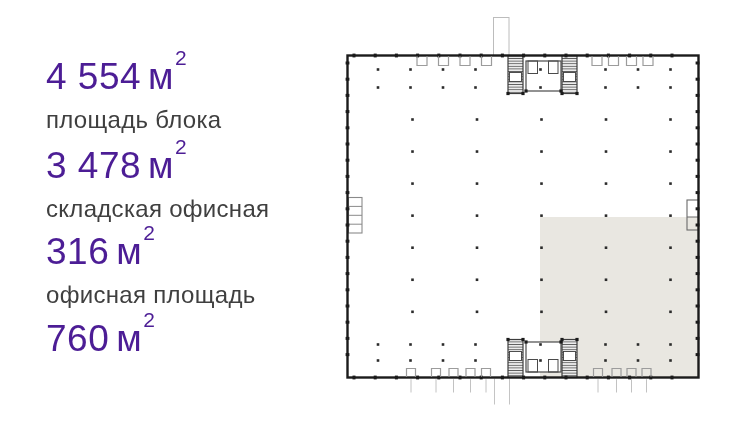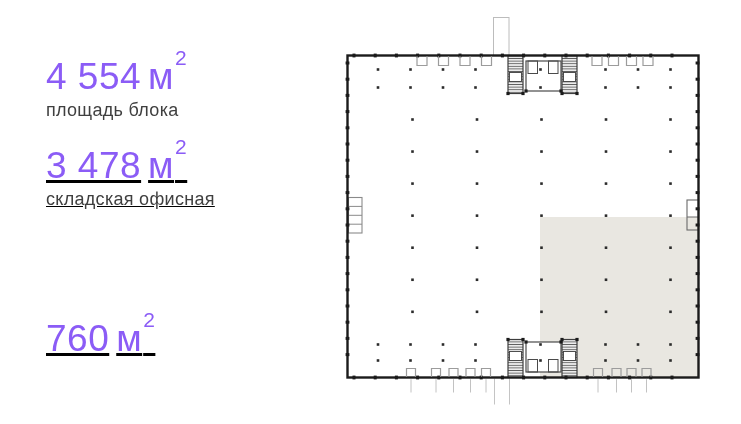--- a/index.html
+++ b/index.html
@@ -1,39 +1,43 @@
 <!DOCTYPE html>
 <html><head>
 <meta charset="utf-8">
 <style>
   html,body{margin:0;padding:0;background:#fff;}
   body{width:741px;height:424px;overflow:hidden;font-family:"Liberation Sans",sans-serif;}
   .canvas{position:relative;width:741px;height:424px;background:#fff;}
   .stats{position:absolute;left:0;top:0;width:330px;height:424px;}
   .stat{position:absolute;left:46px;white-space:nowrap;}
-  .stat.s1{top:58px;} .stat.s2{top:147px;text-decoration:underline;} .stat.s3{top:233px;} .stat.s4{top:320px;text-decoration:underline;}
-  .num{font-size:37px;line-height:38px;letter-spacing:.5px;color:#8b5cf6;font-weight:400;}
+  .stat.s1{top:58px;} .stat.s2{top:147px;} .stat.s3{top:233px;} .stat.s4{top:320px;}
+  .num{font-size:37px;line-height:38px;letter-spacing:.5px;color:#4c1d95;font-weight:400;}
   .num .u{margin-left:7px;}
   .num sup{font-size:21px;line-height:0;position:relative;top:-11px;left:1px;}
-  .lbl{margin-top:2px;font-size:18px;line-height:24px;letter-spacing:.3px;color:#3f3f3f;}
+  .lbl{margin-top:12px;font-size:24px;line-height:24px;letter-spacing:.3px;color:#3f3f3f;}
   svg.plan{position:absolute;left:0;top:0;width:741px;height:424px;}
 </style>
 </head>
 <body>
 
 <div class="canvas">
 
   <div class="stats">
     <div class="stat s1">
       <div class="num"><span class="v">4 554</span><span class="u">м</span><sup>2</sup></div>
       <div class="lbl">площадь блока</div>
     </div>
     <div class="stat s2">
       <div class="num"><span class="v">3 478</span><span class="u">м</span><sup>2</sup></div>
       <div class="lbl">складская офисная</div>
+    </div>
+    <div class="stat s3">
+      <div class="num"><span class="v">316</span><span class="u">м</span><sup>2</sup></div>
+      <div class="lbl">офисная площадь</div>
     </div>
     <div class="stat s4">
       <div class="num"><span class="v">760</span><span class="u">м</span><sup>2</sup></div>
     </div>
   </div>
 
   <svg class="plan" viewBox="0 0 741 424">
     <defs>
       <pattern id="hatchp" width="4" height="2.6" patternUnits="userSpaceOnUse">
         <rect width="4" height="2.6" fill="#ececec"></rect>

